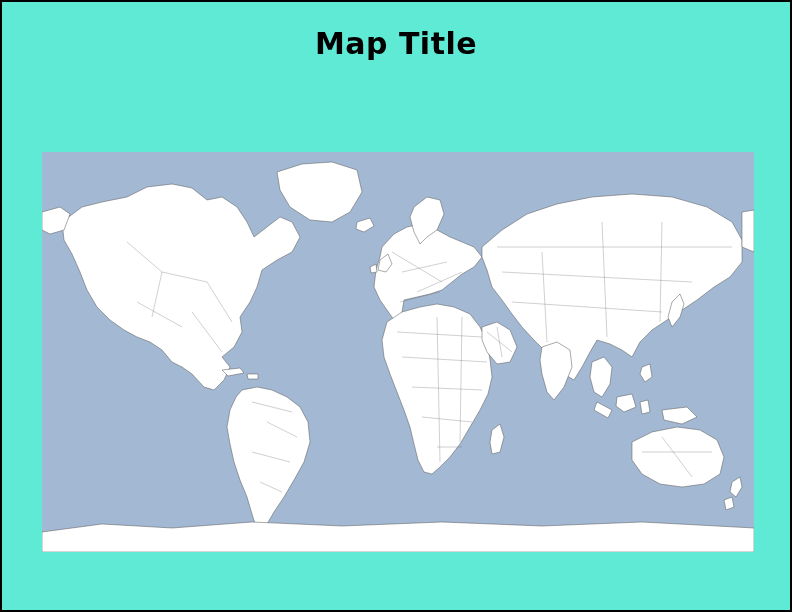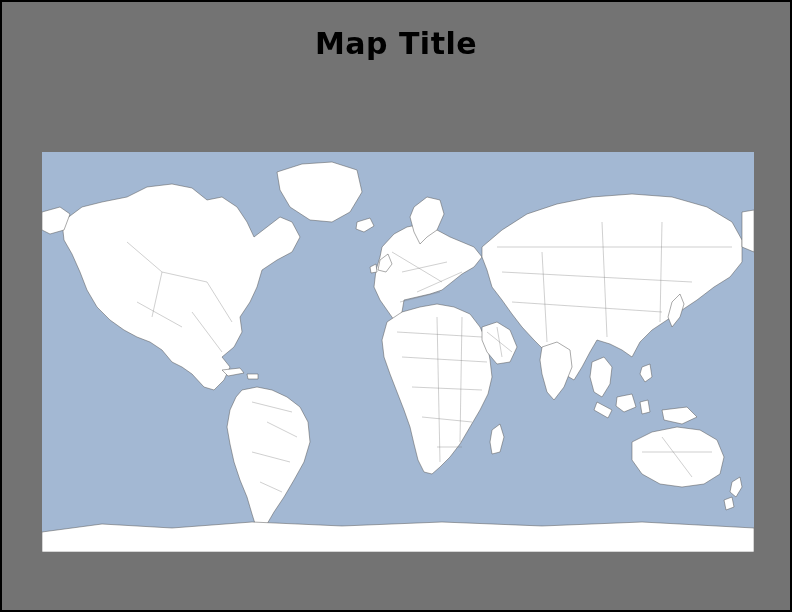--- a/index.html
+++ b/index.html
@@ -9,21 +9,21 @@
     height: 612px;
     background: #ffffff;
     font-family: "DejaVu Sans", "Verdana", sans-serif;
     overflow: hidden;
   }
   .page {
     box-sizing: border-box;
     width: 792px;
     height: 612px;
     border: 2px solid #000;
-    background: #737373;
+    background: #5eead4;
     position: relative;
   }
   .title {
     text-align: center;
     font-weight: 900;
     font-size: 30px;
     margin-top: 24px;
     letter-spacing: 0.5px;
     color: #000;
   }

